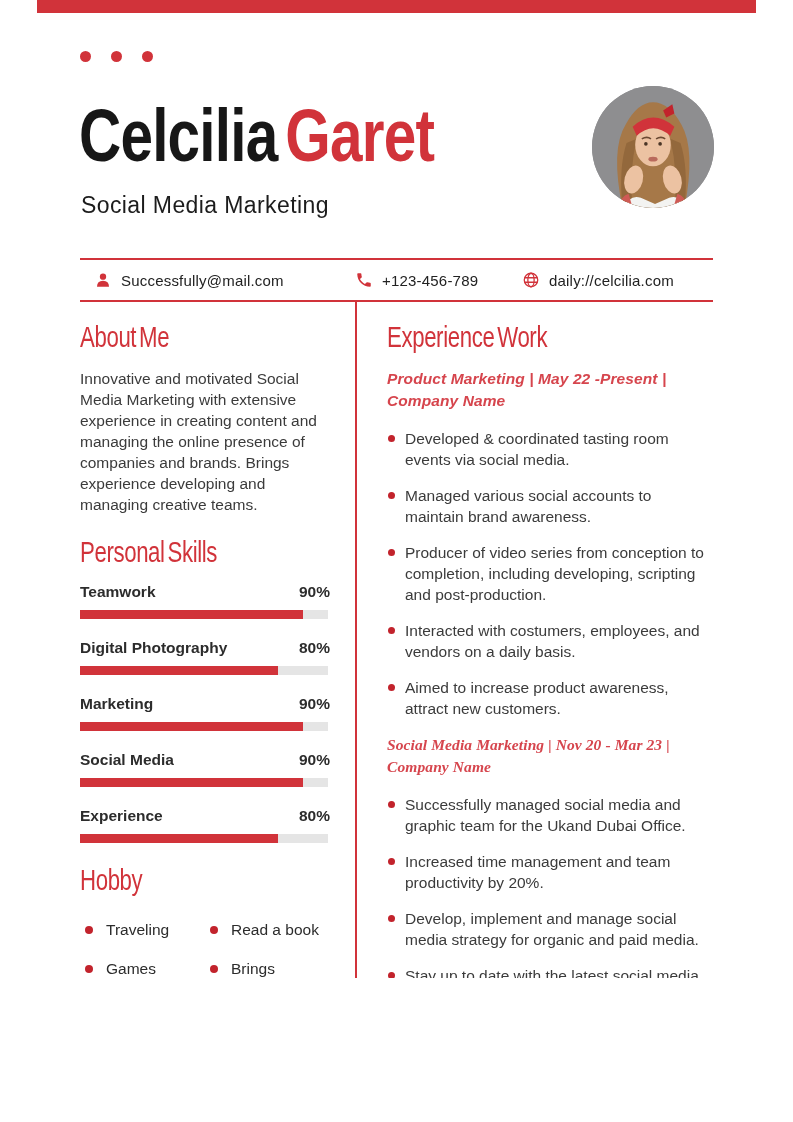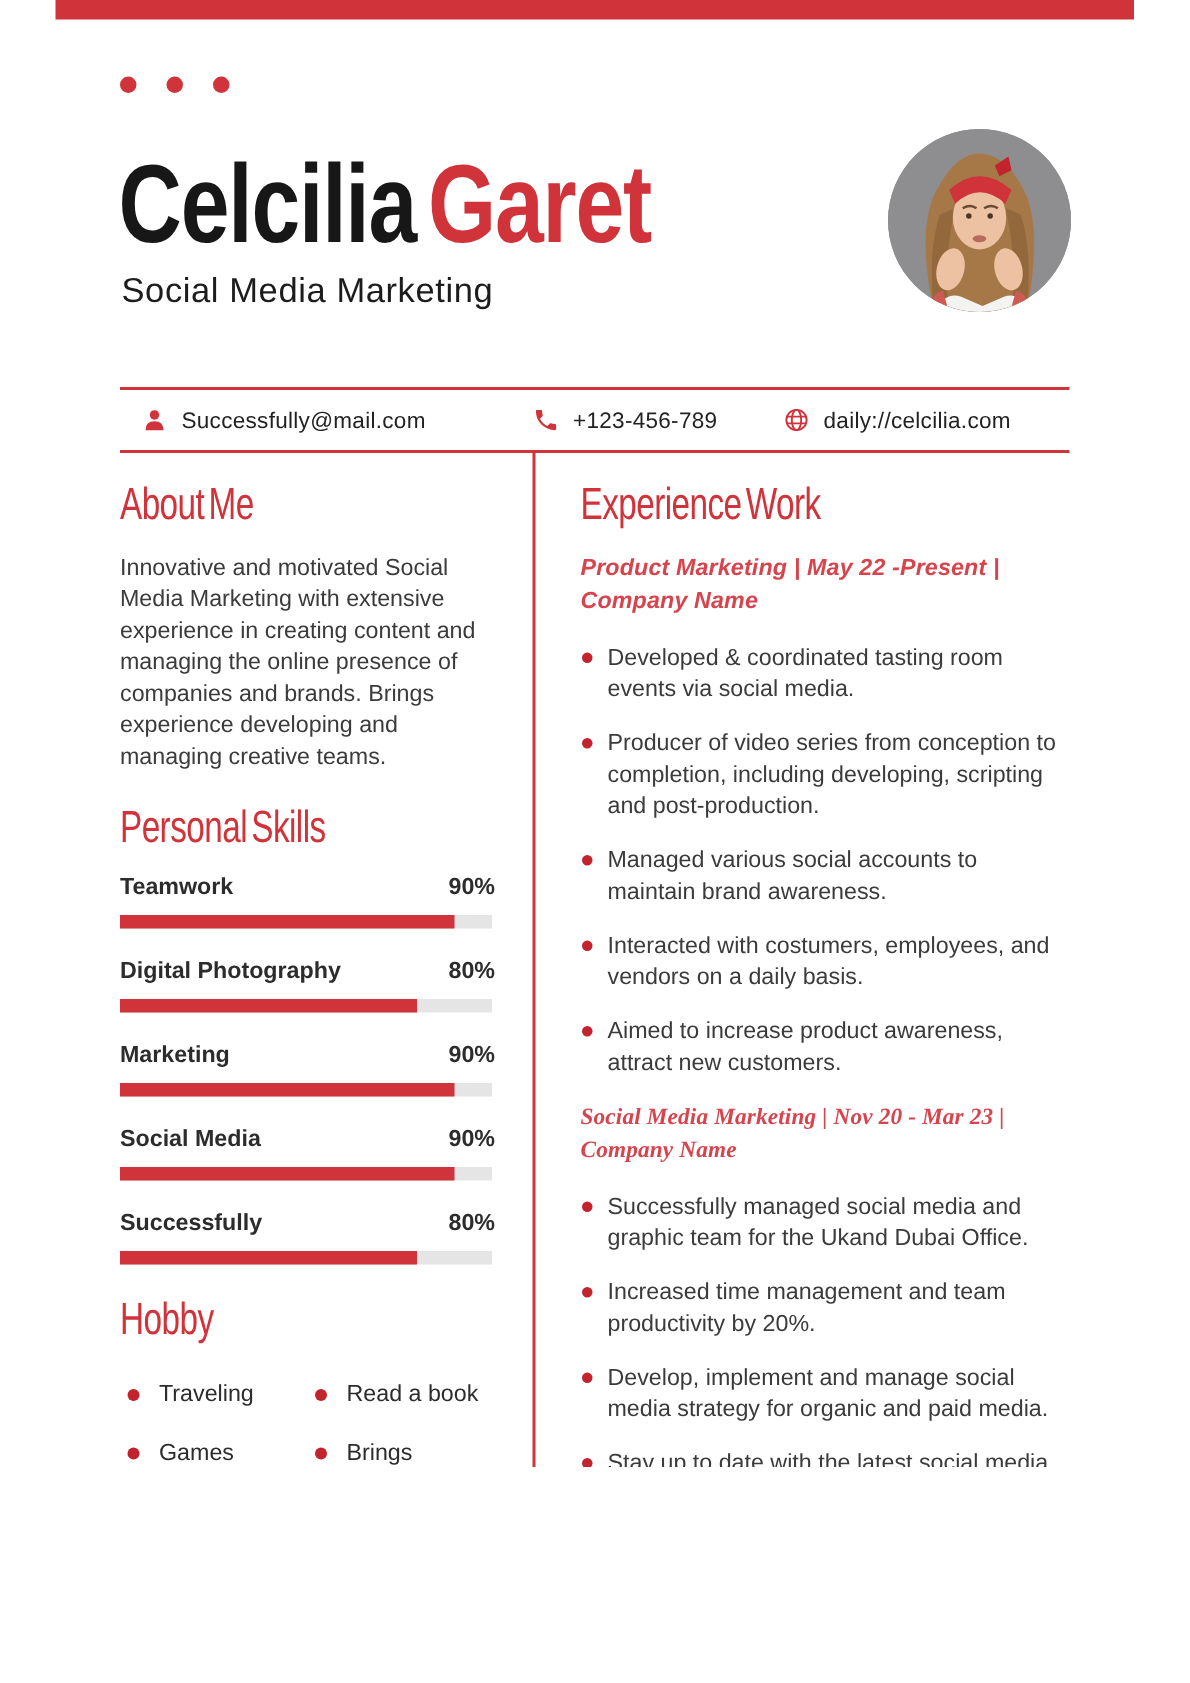--- a/index.html
+++ b/index.html
@@ -16,21 +16,21 @@
 
   
   .name {
     position:absolute; left:79px; top:99px; line-height:74px; font-size:74px;
     font-weight:bold; letter-spacing:-1px; white-space:nowrap;
     transform:scaleX(0.79); transform-origin:left center;
   }
   .name .first { color:#171717; }
   .name .last  { margin-left:10px; }
   .subtitle {
-    position:absolute; left:81px; top:180px; font-size:23px; color:#1c1c1c;
+    position:absolute; left:81px; top:192px; font-size:23px; color:#1c1c1c;
     letter-spacing:0.4px;
   }
   .photo {
     position:absolute; left:592px; top:86px; width:122px; height:122px;
     border-radius:50%; overflow:hidden; background:#8e8e90;
   }
   .photo svg { display:block; width:100%; height:100%; }
 
   
   .contact {
@@ -196,21 +196,21 @@
       <span>Social Media</span>
       <span>90%</span>
     </div>
     <div class="skill-track">
       <div class="skill-fill acc-bg" style="width: 90%; background: rgb(209, 51, 58);"></div>
     </div>
   </div>
 
   <div class="skill">
     <div class="skill-row">
-      <span>Successfully</span>
+      <span>Experience</span>
       <span>80%</span>
     </div>
     <div class="skill-track">
       <div class="skill-fill acc-bg" style="width: 80%; background: rgb(209, 51, 58);"></div>
     </div>
   </div>
 </div>
 
     <h2 class="section acc-fg hobby-head" style="color: rgb(209, 51, 58);"><span class="squeeze">Hobby</span></h2>
     <div class="hobby-list">
@@ -242,26 +242,26 @@
   <div class="job">
     <p class="job-title" style="color: rgb(214, 69, 77);">Product Marketing | May 22 -Present | Company Name</p>
     <ul class="job-bullets">
   <li>
     <span class="dot" style="background: rgb(194, 35, 44);"></span>
     <span class="btxt">Developed &amp; coordinated tasting room events via social media.</span>
   </li>
 
   <li>
     <span class="dot" style="background: rgb(194, 35, 44);"></span>
+    <span class="btxt">Managed various social accounts to maintain brand awareness.</span>
+  </li>
+
+  <li>
+    <span class="dot" style="background: rgb(194, 35, 44);"></span>
     <span class="btxt">Producer of video series from conception to completion, including developing, scripting and post-production.</span>
-  </li>
-
-  <li>
-    <span class="dot" style="background: rgb(194, 35, 44);"></span>
-    <span class="btxt">Managed various social accounts to maintain brand awareness.</span>
   </li>
 
   <li>
     <span class="dot" style="background: rgb(194, 35, 44);"></span>
     <span class="btxt">Interacted with costumers, employees, and vendors on a daily basis.</span>
   </li>
 
   <li>
     <span class="dot" style="background: rgb(194, 35, 44);"></span>
     <span class="btxt">Aimed to increase product awareness, attract new customers.</span>

